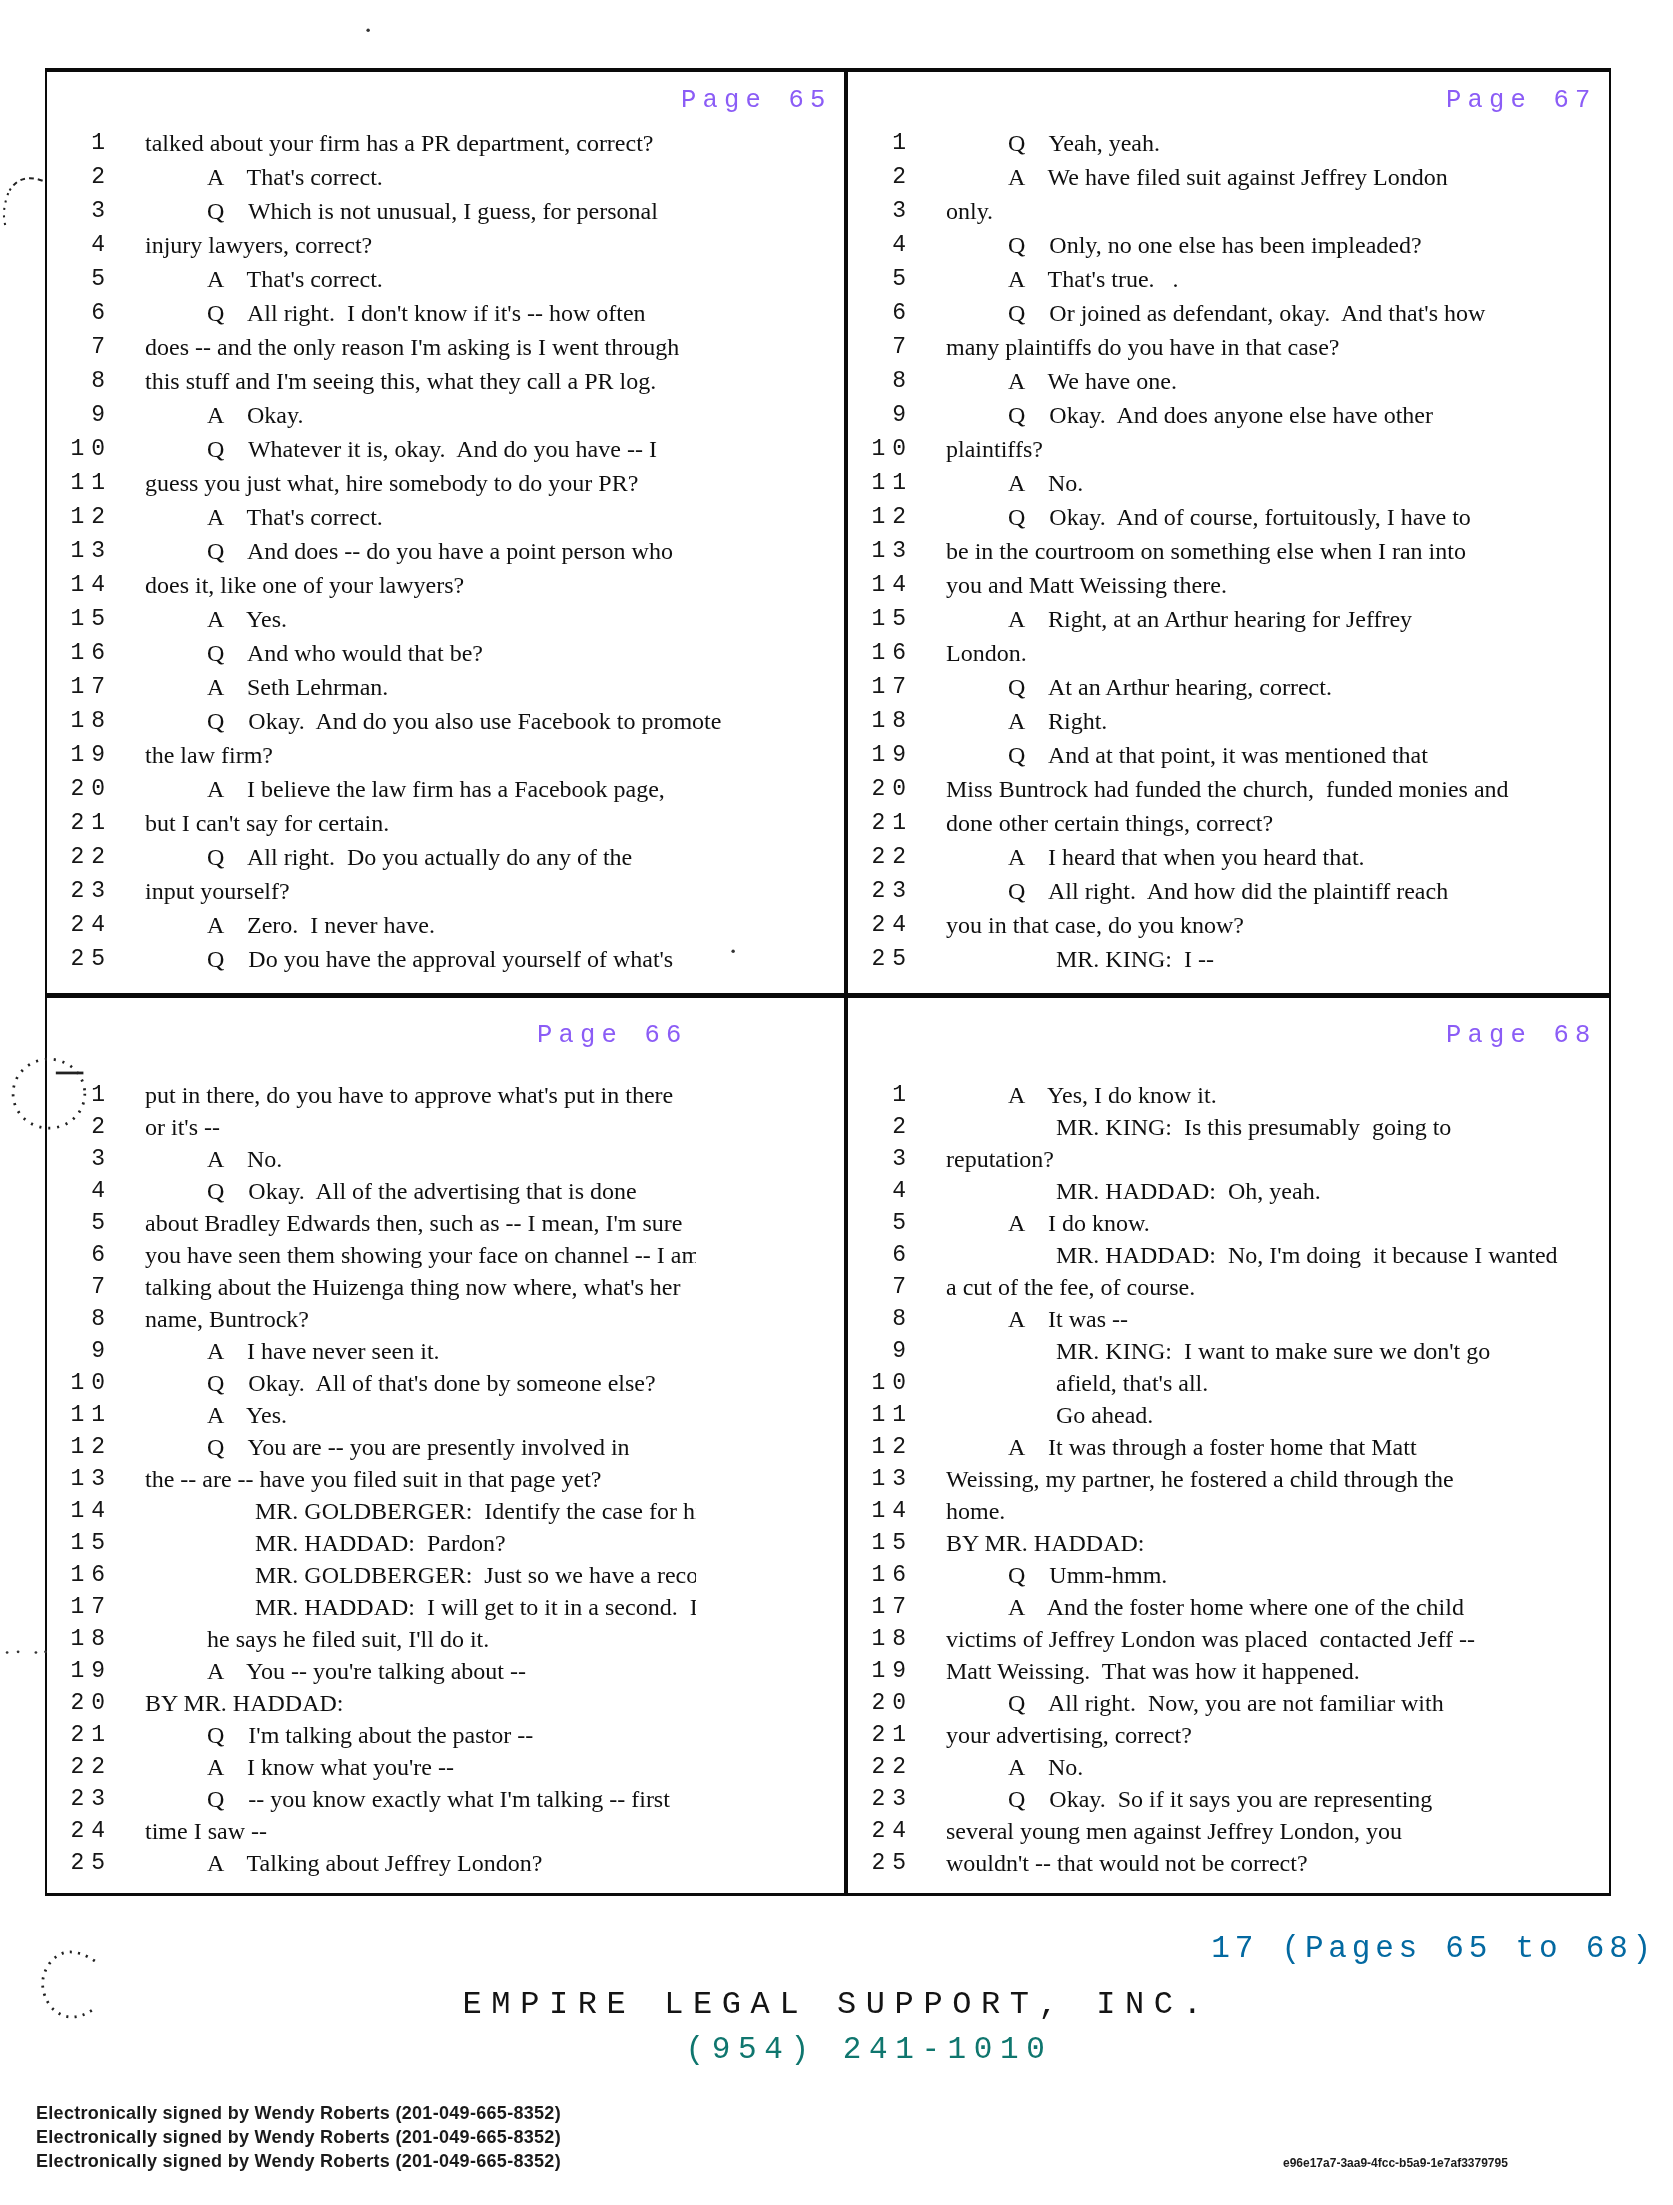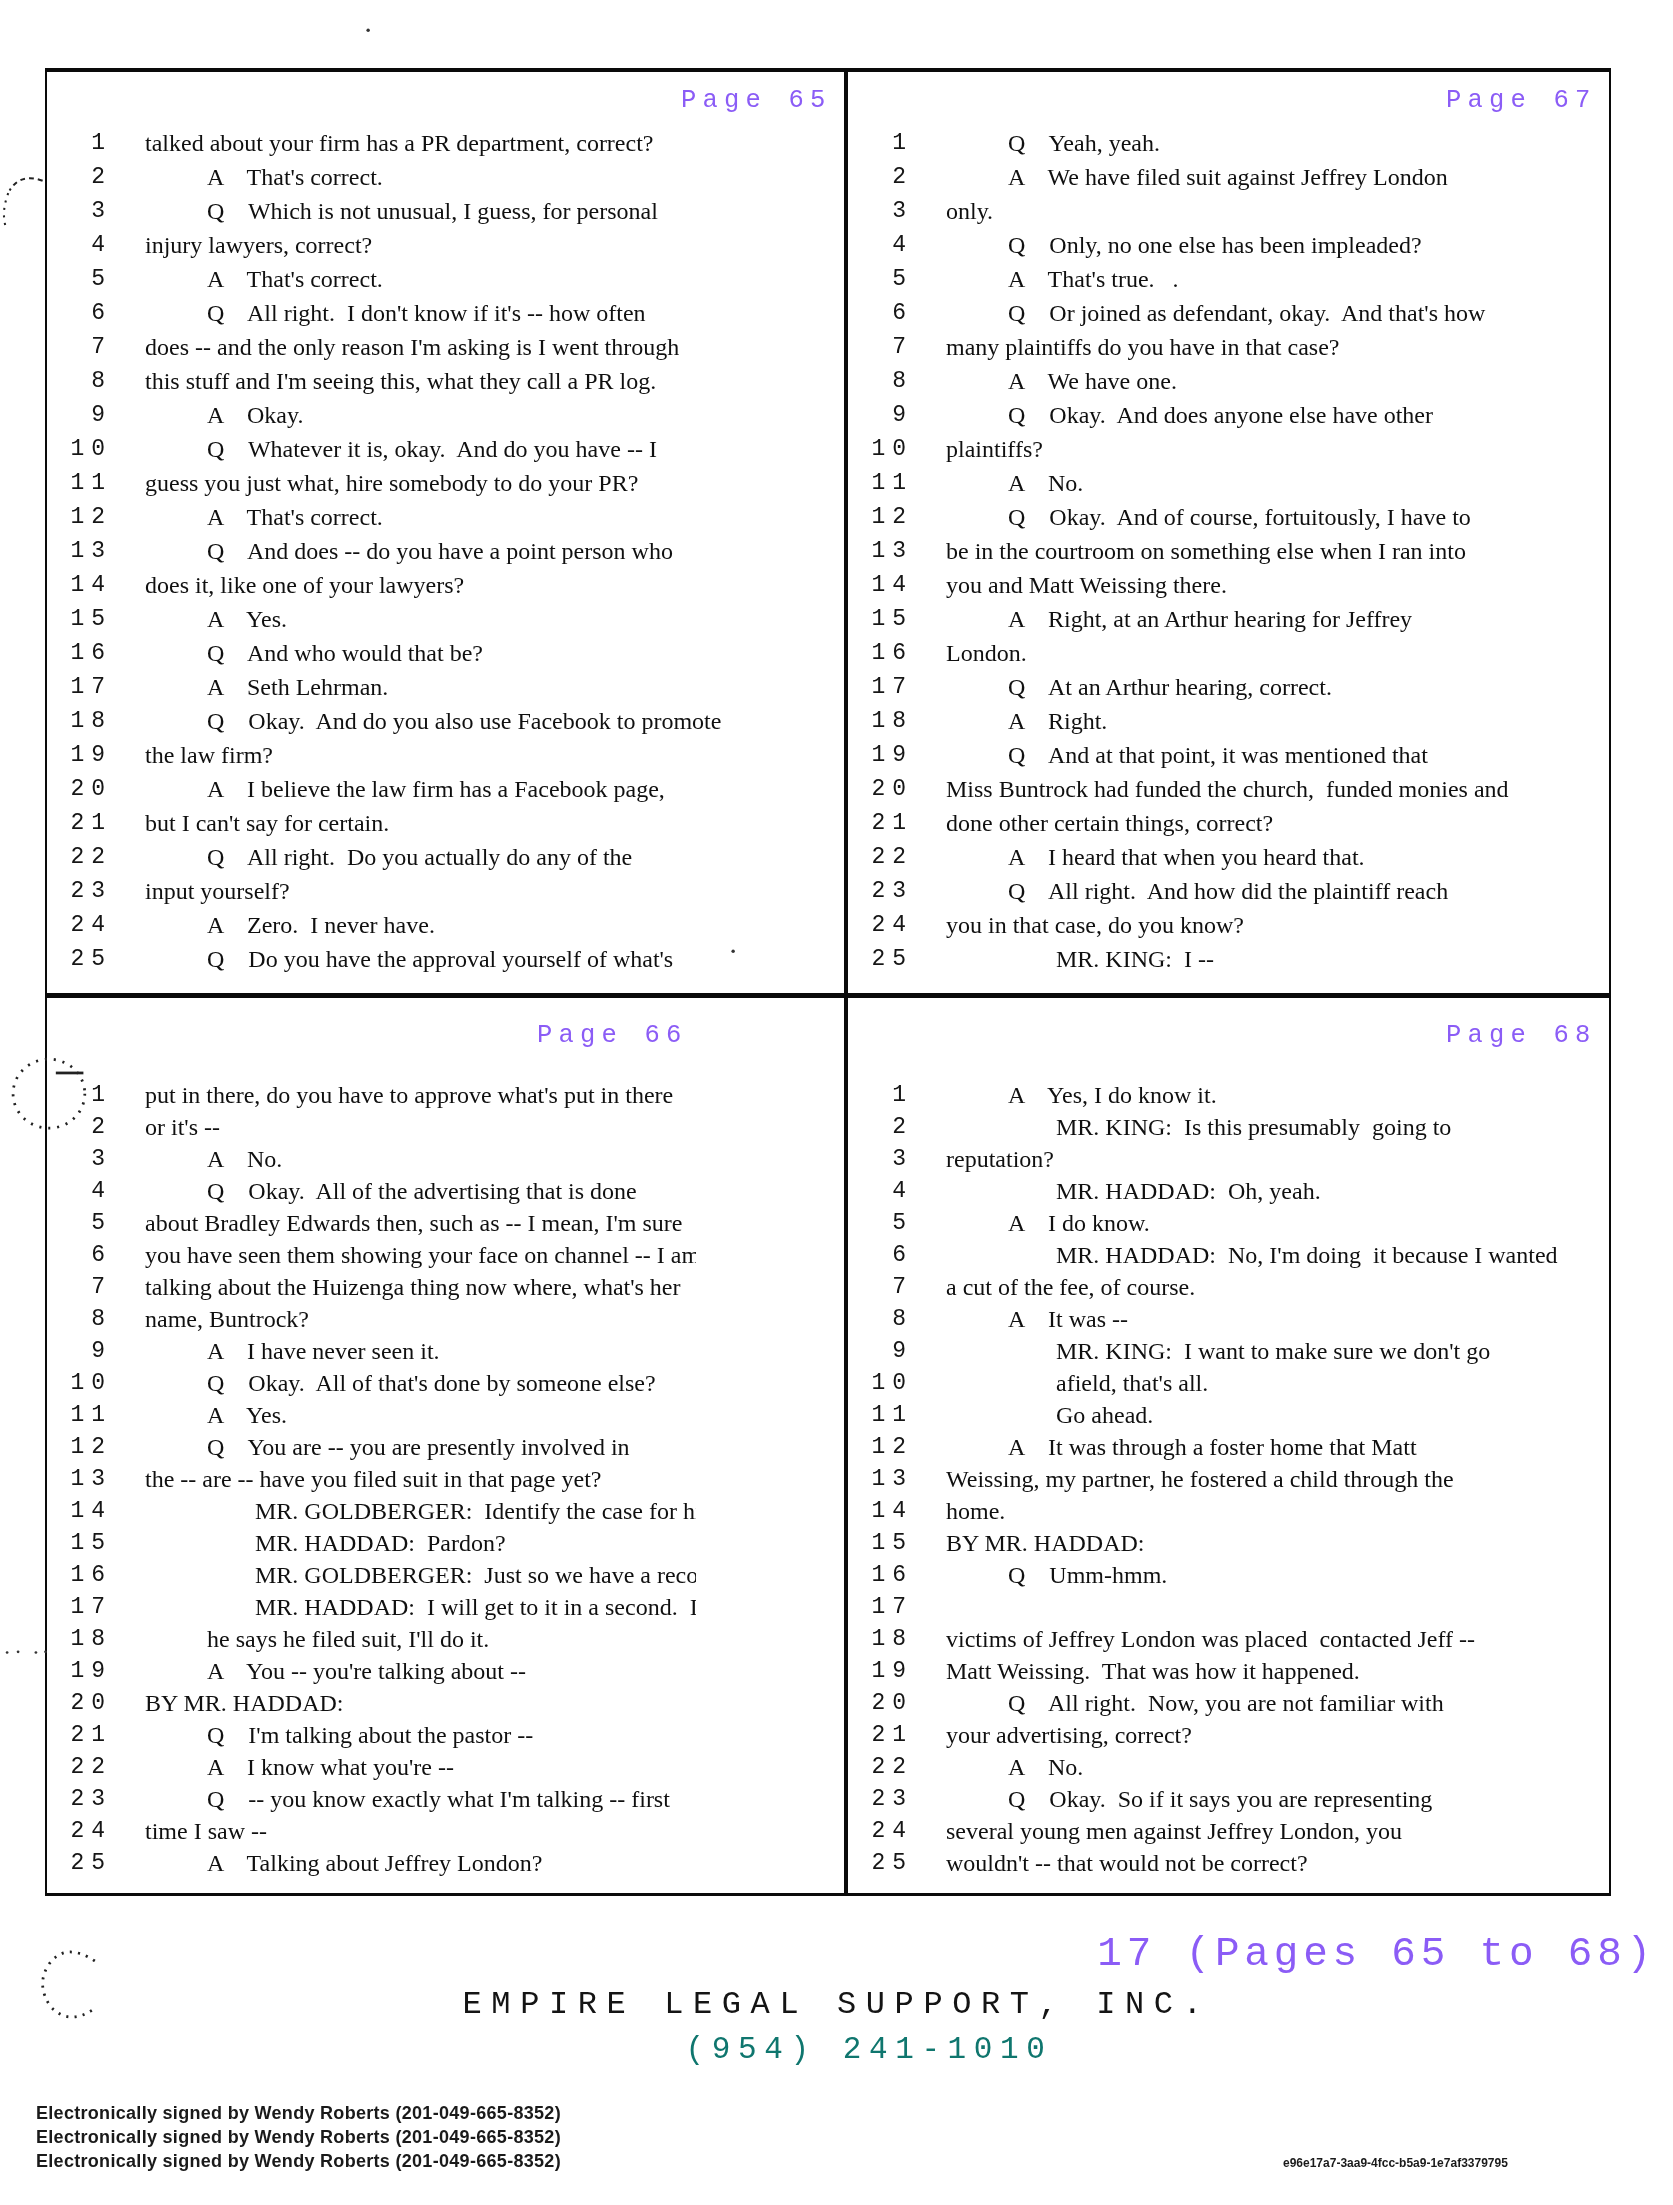--- a/index.html
+++ b/index.html
@@ -66,22 +66,22 @@
     white-space:pre;
     overflow:hidden;
     color:#101010;
   }
   .txt.i1{padding-left:62px;}
   .txt.i2{padding-left:110px;}
   
   .page-info{
     position:absolute;top:1931px;right:18px;
     font-family:"Liberation Mono", monospace;
-    font-size:41px;letter-spacing:4.8px;
-    color:#8b5cf6;
+    font-size:31px;letter-spacing:4.8px;
+    color:#0369a1;
   }
   .company-name{
     position:absolute;top:1986px;left:50%;
     transform:translateX(-50%);
     font-family:"Liberation Mono", monospace;
     font-size:32px;letter-spacing:9.6px;
     color:#141414;white-space:nowrap;
   }
   .phone-number{
     position:absolute;top:2032px;left:50%;
@@ -494,20 +494,21 @@
           <div class="line">
             <span class="num">15</span>
             <span class="txt i0">BY MR. HADDAD:</span>
           </div>
           <div class="line">
             <span class="num">16</span>
             <span class="txt i1">Q    Umm-hmm.</span>
           </div>
           <div class="line">
             <span class="num">17</span>
+            <span class="txt i1">A    And the foster home where one of the child</span>
           </div>
           <div class="line">
             <span class="num">18</span>
             <span class="txt i0">victims of Jeffrey London was placed  contacted Jeff --</span>
           </div>
           <div class="line">
             <span class="num">19</span>
             <span class="txt i0">Matt Weissing.  That was how it happened.</span>
           </div>
           <div class="line">

